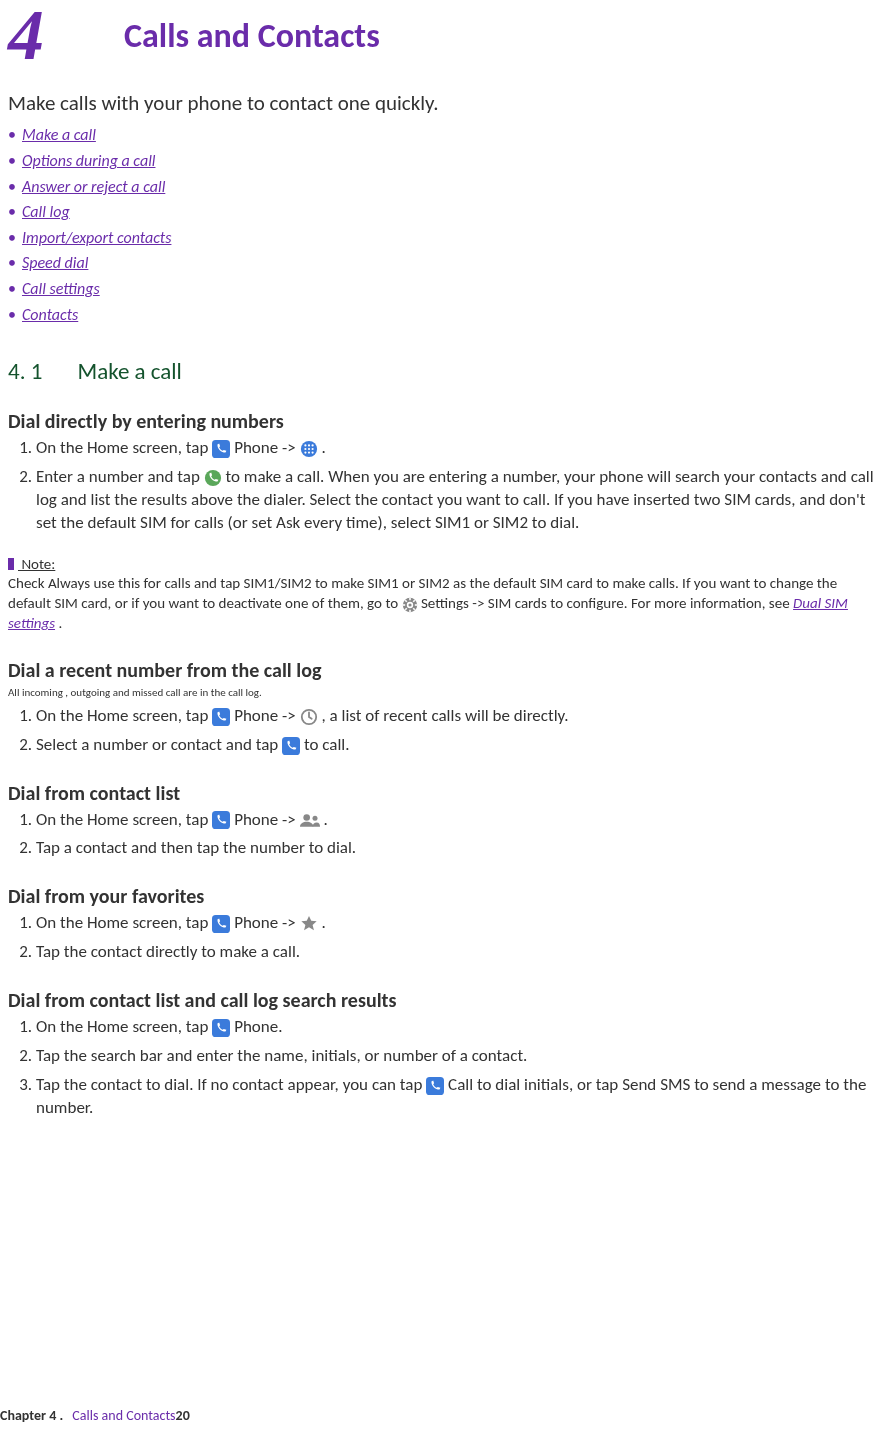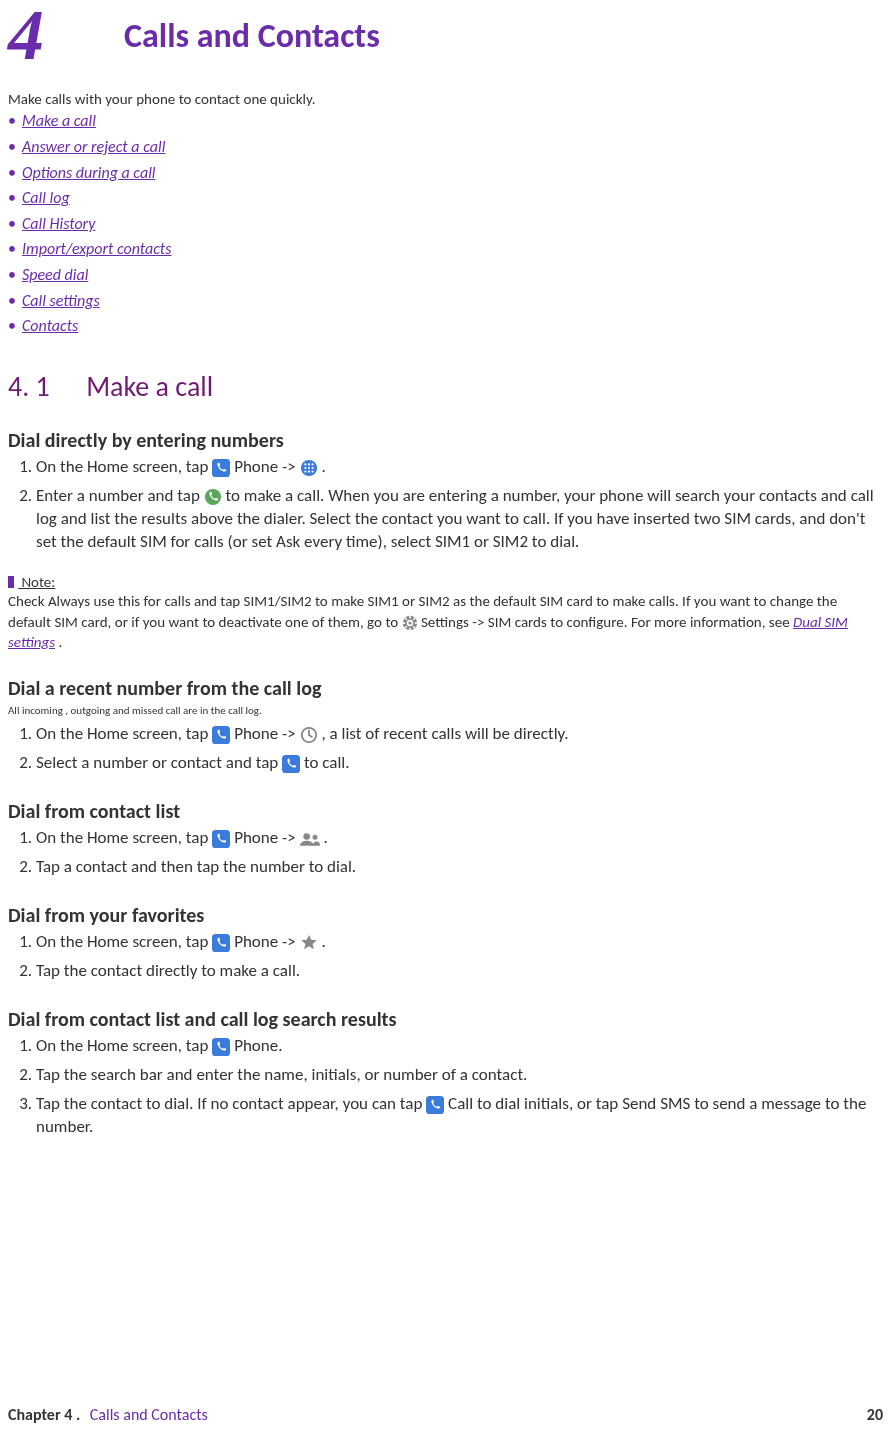--- a/index.html
+++ b/index.html
@@ -29,21 +29,22 @@
     line-height: 0.7;
     margin-right: 80px;
   }
   .chapter-title {
     font-weight: bold;
     font-size: 34px;
     color: #6a2caa;
     margin-top: 5px;
   }
   .intro {
-    font-size: 15px;
+    font-size: 21px;
+    margin-bottom: 6px;
   }
   ul.toc {
     list-style: none;
     padding: 0;
     margin: 0 0 30px 0;
   }
   ul.toc li {
     font-size: 16px;
     font-style: italic;
     line-height: 1.6;
@@ -53,22 +54,22 @@
     color: #6a2caa;
     display: inline-block;
     width: 14px;
     font-style: normal;
   }
   ul.toc a {
     color: #6a2caa;
     text-decoration: underline;
   }
   .section-header {
-    color: #701a75;
-    font-size: 28px;
+    color: #14532d;
+    font-size: 23px;
     margin-bottom: 24px;
   }
   .section-num {
     display:inline-block;
     margin-right: 30px;
   }
   .sub-header {
     font-size: 20px;
     font-weight: bold;
     margin-top: 24px;
@@ -108,48 +109,47 @@
   }
   .body-p { font-size:11px; margin:4px 0 6px 0; }
   .inline-icon {
     display:inline-block;
     vertical-align:middle;
     line-height:0;
   }
   .footer {
     position:absolute;
     bottom:14px;
-    left:8px;
+    left:0;
     right:8px;
     display:flex;
-    justify-content:space-between;
-    font-size:16px;
+    justify-content:flex-start;
+    font-size:14px;
   }
   .footer .left .chap { font-weight:bold; }
   .footer .left .title { color:#6a2caa; margin-left:6px; }
   .footer .right { font-weight:bold; }
 </style>
 </head>
 <body>
 
 <div class="page">
 
   <div class="chapter-header">
     <div class="big-number">4</div>
     <div class="chapter-title">Calls and Contacts</div>
   </div>
 
   <div class="intro">Make calls with your phone to contact one quickly.</div>
 
   <ul class="toc">
     <li><a href="#">Make a call</a></li>
+    <li><a href="#">Options during a call</a></li>
     <li><a href="#">Answer or reject a call</a></li>
-    <li><a href="#">Options during a call</a></li>
     <li><a href="#">Call log</a></li>
-    <li><a href="#">Call History</a></li>
     <li><a href="#">Import/export contacts</a></li>
     <li><a href="#">Speed dial</a></li>
     <li><a href="#">Call settings</a></li>
     <li><a href="#">Contacts</a></li>
   </ul>
 
   <div class="section-header">
     <span class="section-num">4. 1</span>
     <span>Make a call</span>
   </div>

